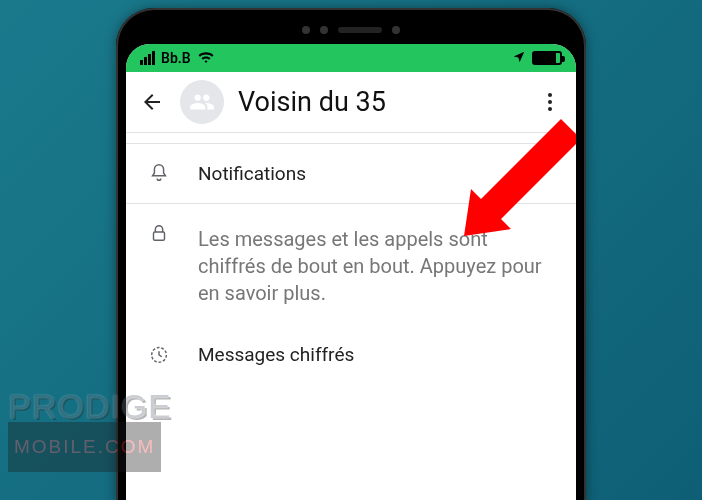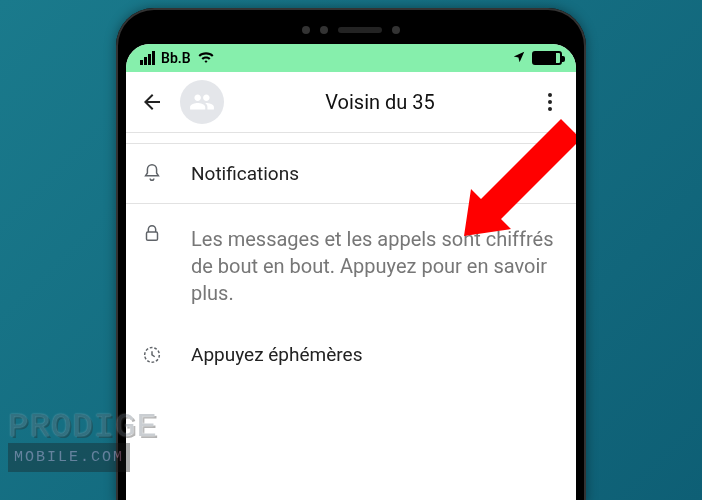--- a/index.html
+++ b/index.html
@@ -34,21 +34,21 @@
   .speaker { width: 44px; height: 6px; background: #232323; border-radius: 4px; }
   .screen {
     background: #fff;
     border-radius: 24px 24px 0 0;
     overflow: hidden;
     height: 460px;
     position: relative;
   }
   .statusbar {
     height: 28px;
-    background: #86efac;
+    background: #22c55e;
     display: flex;
     justify-content: space-between;
     align-items: center;
     padding: 0 14px;
     color: #000;
     font-size: 14px;
     font-weight: 600;
   }
   .statusbar .left, .statusbar .right { display: flex; align-items: center; gap: 6px; }
   .signal-bars { display: flex; align-items: flex-end; gap: 1px; }
@@ -68,56 +68,56 @@
     padding: 8px 12px;
     gap: 14px;
   }
   .back-btn { width: 28px; height: 28px; display:flex; align-items:center; justify-content:center; cursor:pointer;}
   .avatar {
     width: 44px; height: 44px; border-radius: 50%;
     background: #e4e6ea; display:flex; align-items:center; justify-content:center;
     color: #fff;
   }
   .avatar svg { width: 26px; height: 26px; fill:#fff;}
-  .title { font-size: 20px; color: #111; flex: 1; text-align: center; }
+  .title { font-size: 27px; color: #111; flex: 1; }
   .menu-btn { width: 28px; height: 28px; display:flex; align-items:center; justify-content:center; cursor:pointer;}
   .dots { display:flex; flex-direction:column; gap:3px;}
   .dots span { width:4px; height:4px; background:#222; border-radius:50%;}
   .divider { height: 1px; background: #e2e2e2; }
   .list-item {
     display: flex;
-    padding: 18px 18px 18px 15px;
+    padding: 18px 18px 18px 22px;
     gap: 28px;
     align-items: flex-start;
     cursor: pointer;
   }
   .list-item .icon { width: 22px; height: 22px; flex-shrink:0; display:flex; align-items:center; justify-content:center; color:#5f6368;}
   .list-item .icon svg { width:22px; height:22px; stroke:#5f6368; fill:none; stroke-width:1.6;}
   .list-item .text { flex:1; }
   .item-title { font-size: 19px; color:#222; }
   .item-sub { font-size: 20px; color:#777; margin-top: 4px; line-height: 1.35;}
   .arrow {
     position: absolute;
     left: 320px;
     top: 60px;
     pointer-events: none;
   }
   .watermark {
     position: absolute;
     left: 8px;
     bottom: 28px;
     opacity: .35;
-    font-family: Liberation Mono, monospace;
+    font-family: Liberation Sans, sans-serif;
     letter-spacing: 1px;
     color: #6a7580;
     text-shadow: 0 0 2px #fff, 2px 2px 0 #222;
     pointer-events:none;
   }
   .watermark .l1 { font-size: 34px; line-height: .9;}
-  .watermark .l2 { font-size: 15px; background:#1a1a1a; color:#f9a8d4; padding:6px 6px; display:inline-block; text-shadow:none; letter-spacing:2px;}
+  .watermark .l2 { font-size: 19px; background:#1a1a1a; color:#ef4444; padding:14px 6px; display:inline-block; text-shadow:none; letter-spacing:2px;}
 </style>
 </head>
 <body>
 
 <div class="phone">
   <div class="notch-area">
     <div class="sensor"></div>
     <div class="sensor"></div>
     <div class="speaker"></div>
     <div class="sensor"></div>
@@ -204,21 +204,21 @@
     </div>
 
     <div class="list-item">
       <div class="icon">
         <svg viewBox="0 0 24 24">
             <circle cx="12" cy="13" r="8" stroke-dasharray="3 2"></circle>
             <path d="M12 9v4l3 2"></path>
           </svg>
       </div>
       <div class="text">
-        <div class="item-title">Appuyez éphémères</div>
+        <div class="item-title">Messages chiffrés</div>
       </div>
     </div>
 
     <svg class="arrow" width="150" height="150" viewBox="0 0 150 150">
       <g fill="#ff0000">
         <polygon points="18,132 65,125 55,115 135,35 115,15 35,95 25,85"></polygon>
       </g>
     </svg>
 
   </div>

